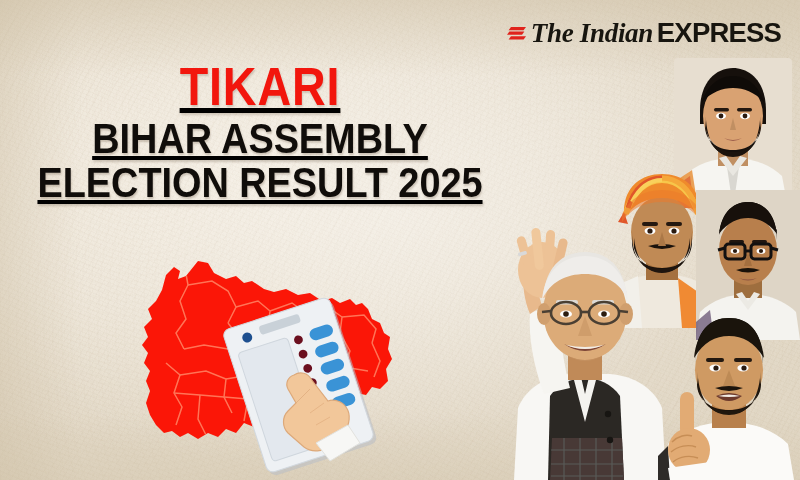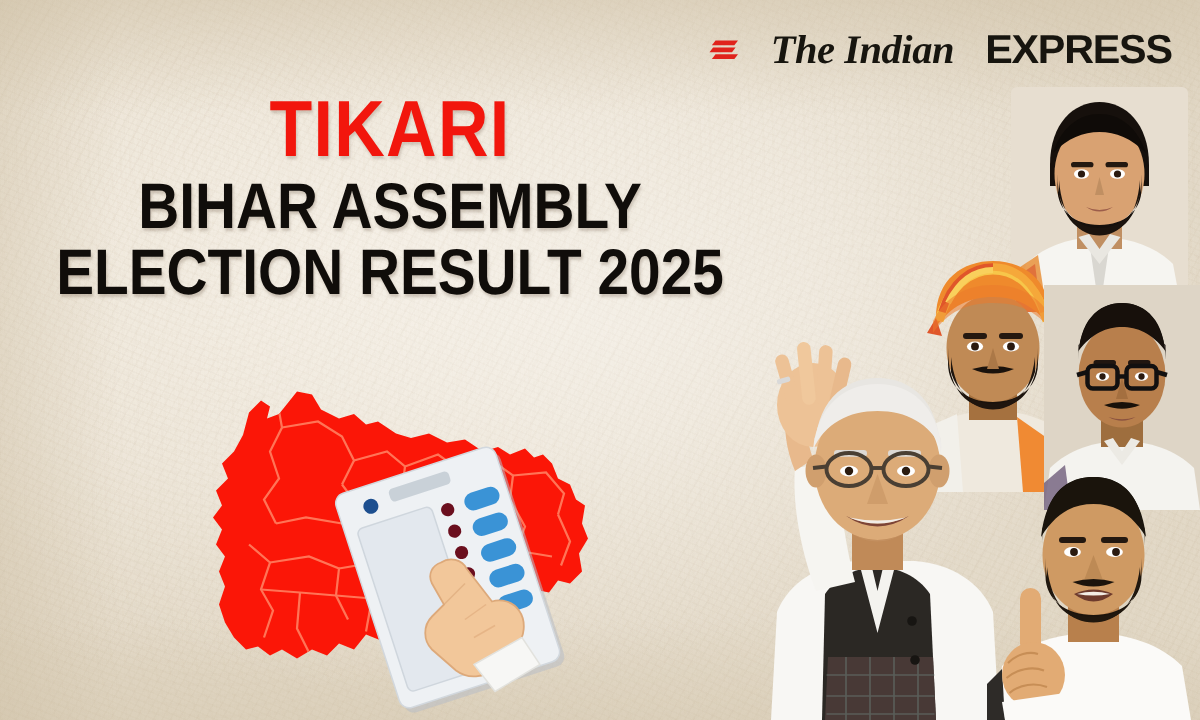--- a/index.html
+++ b/index.html
@@ -49,21 +49,21 @@
       radial-gradient(ellipse 85% 80% at 50% 45%, rgba(255,255,255,0.35) 0%, rgba(255,255,255,0) 70%);
   }
 
   
   .masthead {
     position: absolute;
     top: 20px;
     right: 20px;
     display: flex;
     align-items: center;
-    gap: 20px;
+    gap: 3px;
     z-index: 40;
   }
   .ie-mark {
     display: block;
     width: 22px;
     height: 22px;
   }
   .ie-the-indian {
     font-family: "Liberation Serif", "DejaVu Serif", serif;
     font-style: italic;
@@ -87,20 +87,21 @@
   }
 
   
   .headline {
     position: absolute;
     left: 0;
     top: 62px;
     width: 520px;
     text-align: center;
     z-index: 30;
+    text-decoration: underline;
   }
   .hl-line {
     font-family: "Liberation Sans Narrow", "Liberation Sans", sans-serif;
     font-weight: bold;
     line-height: 0.96;
     white-space: nowrap;
     transform: scaleX(0.88);
     transform-origin: center;
   }
   .hl-seat {

